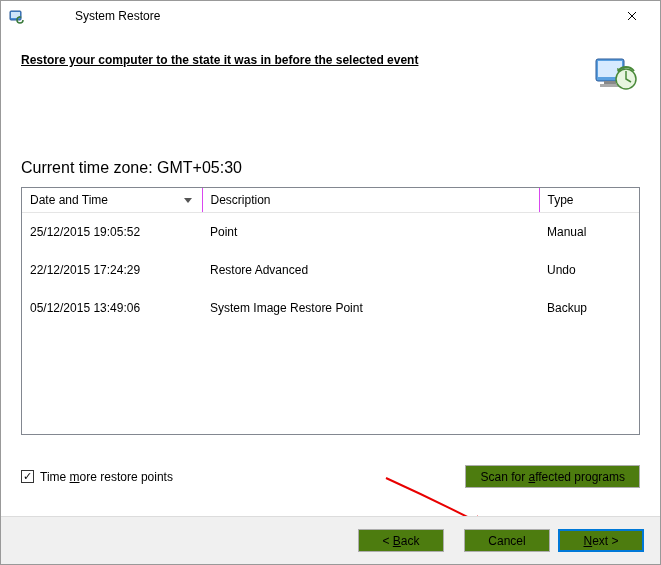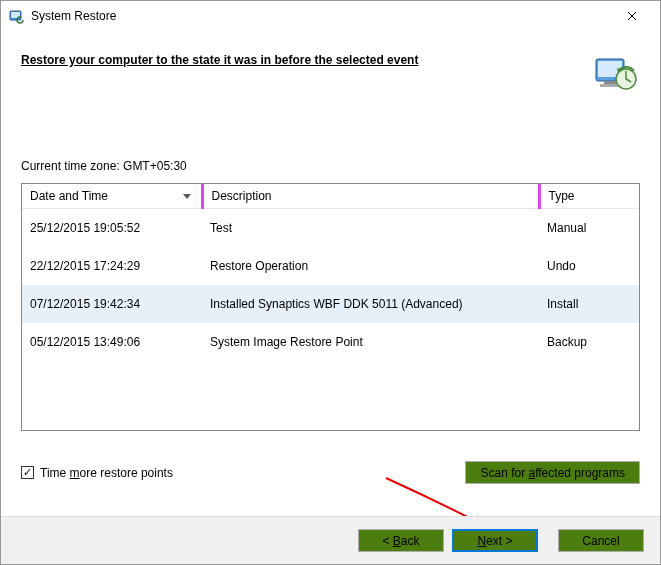--- a/index.html
+++ b/index.html
@@ -15,59 +15,59 @@
     color: #000;
   }
   .titlebar {
     height: 30px;
     display: flex;
     align-items: center;
     padding: 0 8px;
     background: #fff;
   }
   .titlebar .icon { margin-right: 6px; display:flex; align-items:center;}
-  .titlebar .title { flex: 1; font-size: 12px; }
+  .titlebar .title { flex: 1; font-size: 12px; margin-left: 44px; }
   .close-btn {
     width: 40px; height: 24px;
     display: flex; align-items: center; justify-content: center;
     font-size: 14px; font-family: Arial, sans-serif;
   }
   .header-row {
     display: flex;
     align-items: flex-start;
     padding: 18px 20px 0 20px;
     text-decoration: underline;
   }
   .header-text { flex: 1; font-weight: bold; font-size: 12px; padding-top:4px;}
   .header-icon { width: 48px; height: 48px; display:flex; align-items:center; justify-content:center;}
   .content {
     padding: 12px 20px 0 20px;
   }
   .timezone {
     margin-top: 50px;
     margin-bottom: 10px;
-    font-size: 12px;
+    font-size: 16px;
   }
   .table-wrap {
     border: 1px solid #828790;
     height: 248px;
     background: #fff;
     overflow: hidden;
   }
   table {
     border-collapse: collapse;
     width: 100%;
     font-size: 12px;
     table-layout: fixed;
   }
   th {
     text-align: left;
     font-weight: normal;
     background: #fff;
-    border-right: 3px solid #d946ef;
+    border-right: 1px solid #d946ef;
     border-bottom: 1px solid #e5e5e5;
     padding: 4px 8px;
     height: 24px;
     position: relative;
   }
   th:last-child { border-right: none; margin-left: 8px; }
   td {
     padding: 12px 8px;
     height: 19px;
     white-space: nowrap;
@@ -191,32 +191,27 @@
             <span>Description</span>
           </th>
           <th>
             <span>Type</span>
           </th>
         </tr>
       </thead>
       <tbody id="restore-tbody">
           <tr>
             <td>25/12/2015 19:05:52</td>
-            <td>Test</td>
+            <td>Point</td>
             <td>Manual</td>
           </tr>
           <tr>
             <td>22/12/2015 17:24:29</td>
-            <td>Restore Operation</td>
+            <td>Restore Advanced</td>
             <td>Undo</td>
-          </tr>
-          <tr class="selected">
-            <td>07/12/2015 19:42:34</td>
-            <td>Installed Synaptics WBF DDK 5011 (Advanced)</td>
-            <td>Install</td>
           </tr>
           <tr>
             <td>05/12/2015 13:49:06</td>
             <td>System Image Restore Point</td>
             <td>Backup</td>
           </tr>
           <tr class="empty">
             <td>&nbsp;</td>
             <td>&nbsp;</td>
             <td>&nbsp;</td>
@@ -268,15 +263,15 @@
   <defs>
     <marker id="ah" markerWidth="10" markerHeight="10" refX="8" refY="3" orient="auto">
       <path d="M0 0 L9 3 L0 6 Z" fill="#e80000"></path>
     </marker>
   </defs>
   <path d="M5 5 Q60 30 108 55" stroke="#e80000" stroke-width="2" fill="none" marker-end="url(#ah)"></path>
 </svg>
 
 <div class="footer">
   <button class="btn"><span>&lt; </span><span class="accel">B</span><span>ack</span></button>
+  <button class="btn" style="margin-left:12px">Cancel</button>
   <button class="btn highlight"><span class="accel">N</span><span>ext &gt;</span></button>
-  <button class="btn" style="margin-left:12px">Cancel</button>
 </div>
 
 </body></html>

